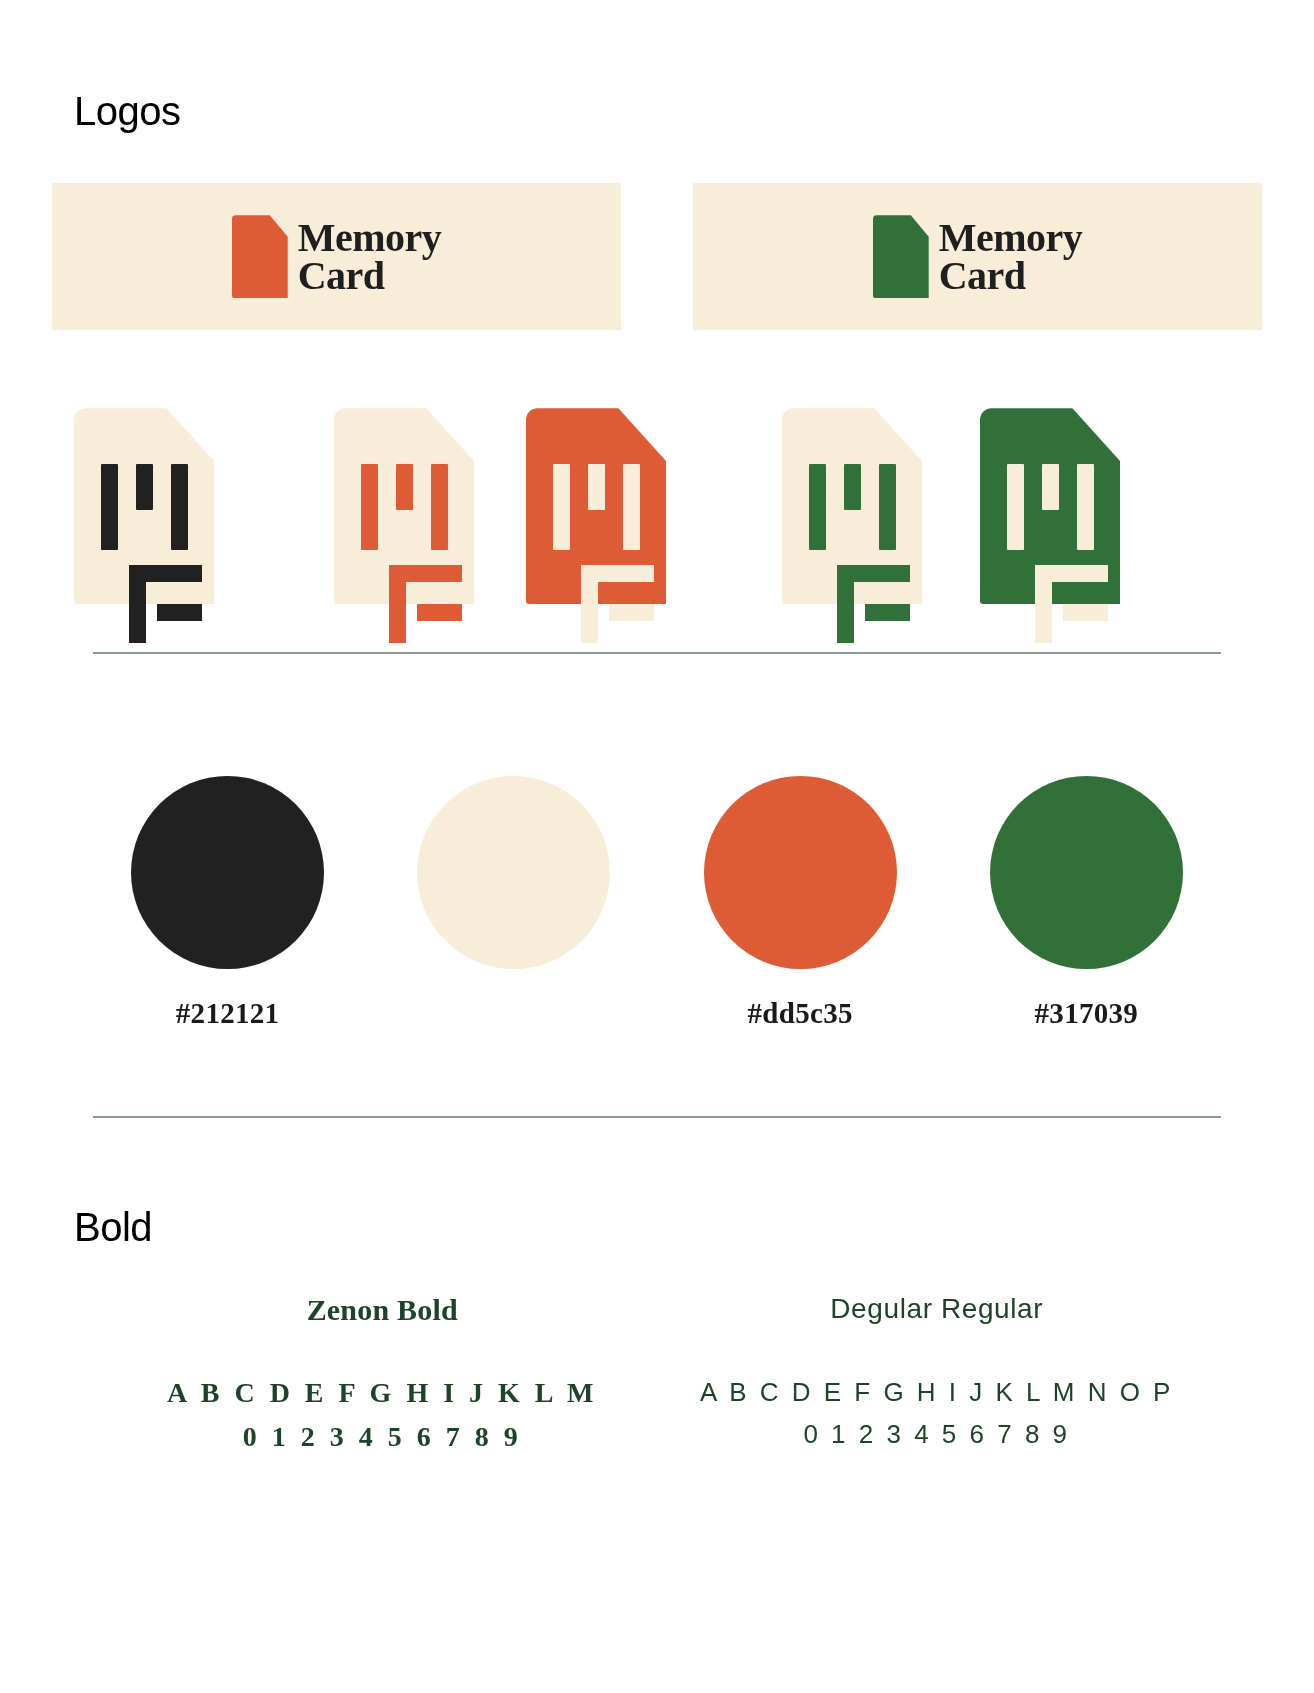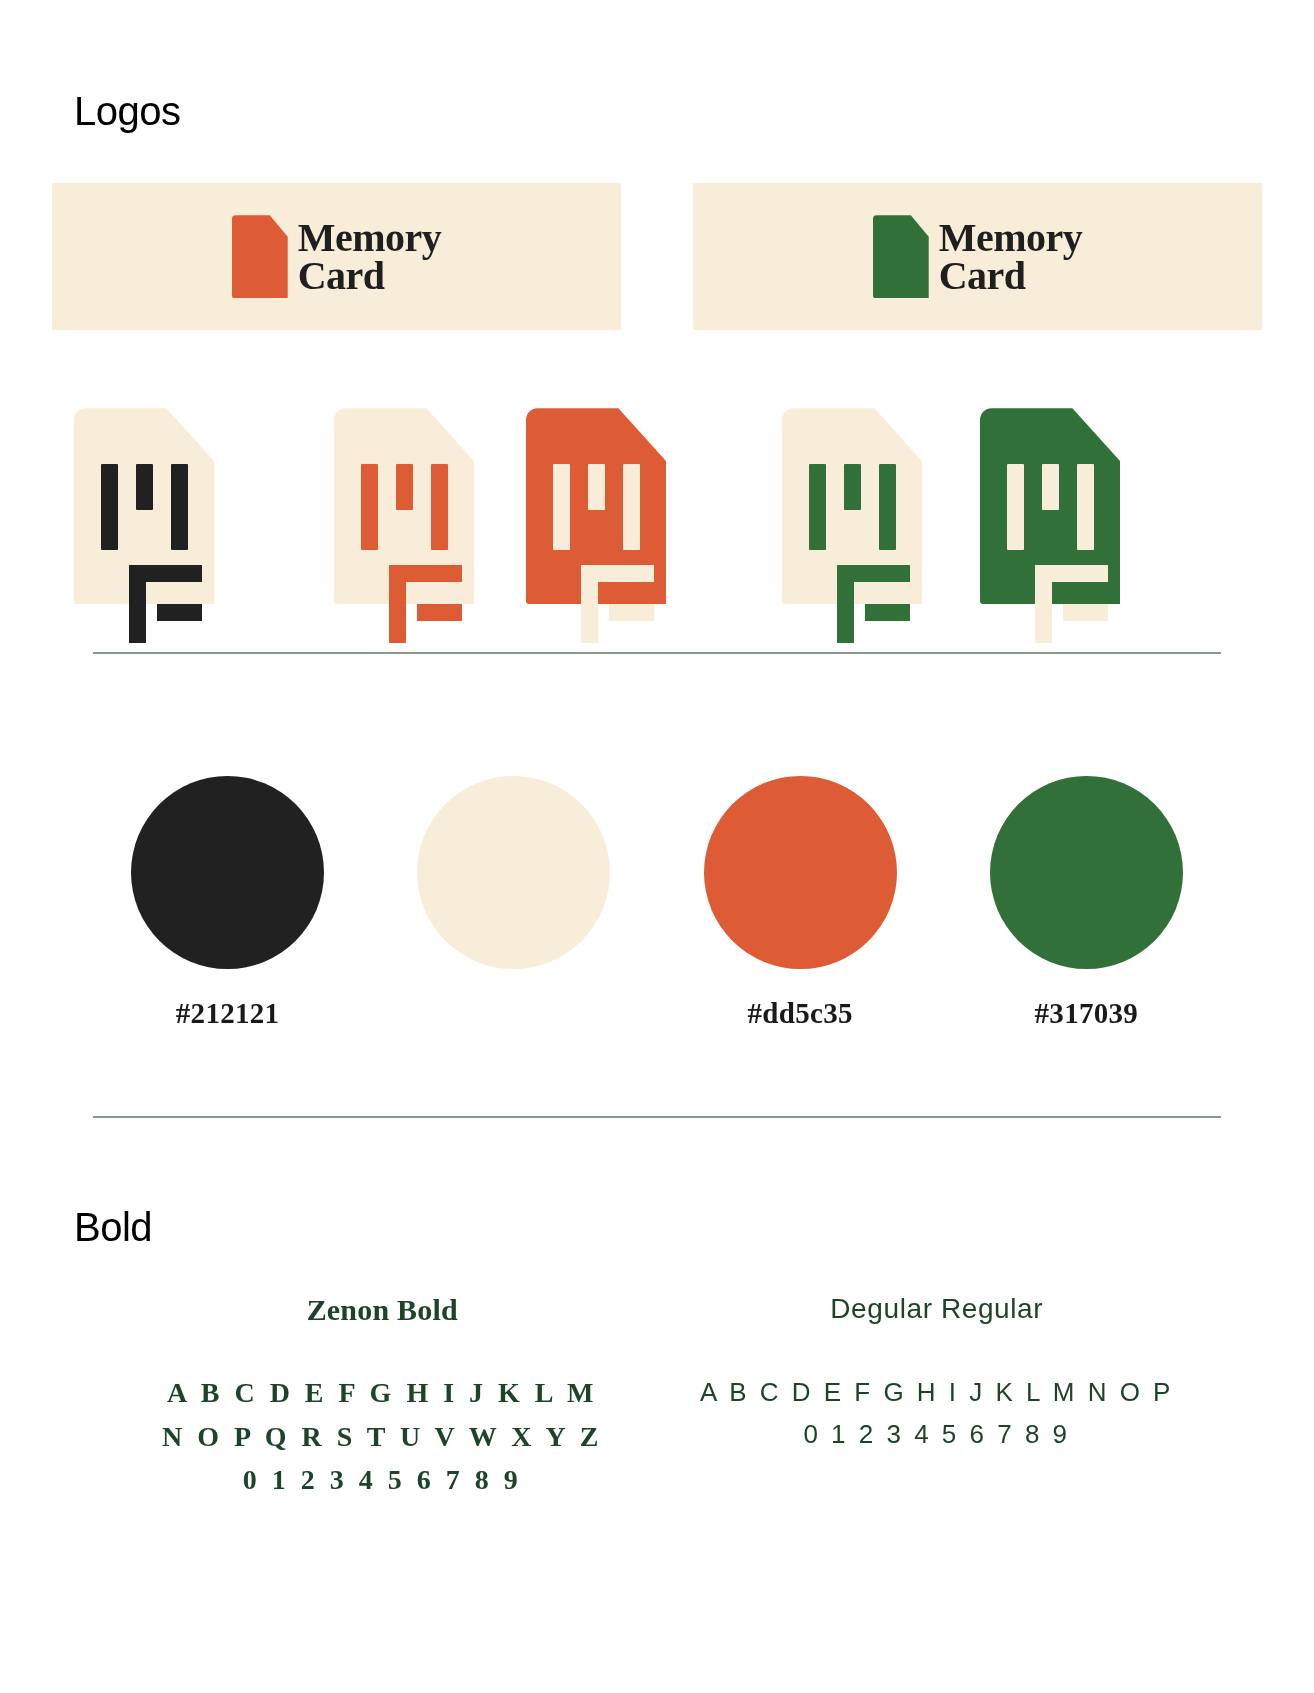--- a/index.html
+++ b/index.html
@@ -327,21 +327,20 @@
   <div class="divider" id="divider-2" style="margin-top: 86px;"></div>
 
   <section id="font-section">
     <h2 class="section-title" id="font-title">Bold</h2>
 
     <div class="type-row" id="type-row">
         <div class="type-col">
           <div class="type-name-serif" style="color: rgb(29, 68, 41);">Zenon Bold</div>
           <div class="specimen-serif" style="color: rgb(29, 68, 41);">
             <div class="specimen-line">A B C D E F G H I J K L M</div>
-            <div class="specimen-line">N O P Q R S T U V W X Y Z</div>
             <div class="specimen-line">0 1 2 3 4 5 6 7 8 9</div>
           </div>
         </div>
         <div class="type-col">
           <div class="type-name-sans" style="color: rgb(29, 68, 41);">Degular Regular</div>
           <div class="specimen-sans" style="color: rgb(29, 68, 41);">
             <div class="specimen-line">A B C D E F G H I J K L M N O P</div>
             <div class="specimen-line">0 1 2 3 4 5 6 7 8 9</div>
           </div>
         </div>

